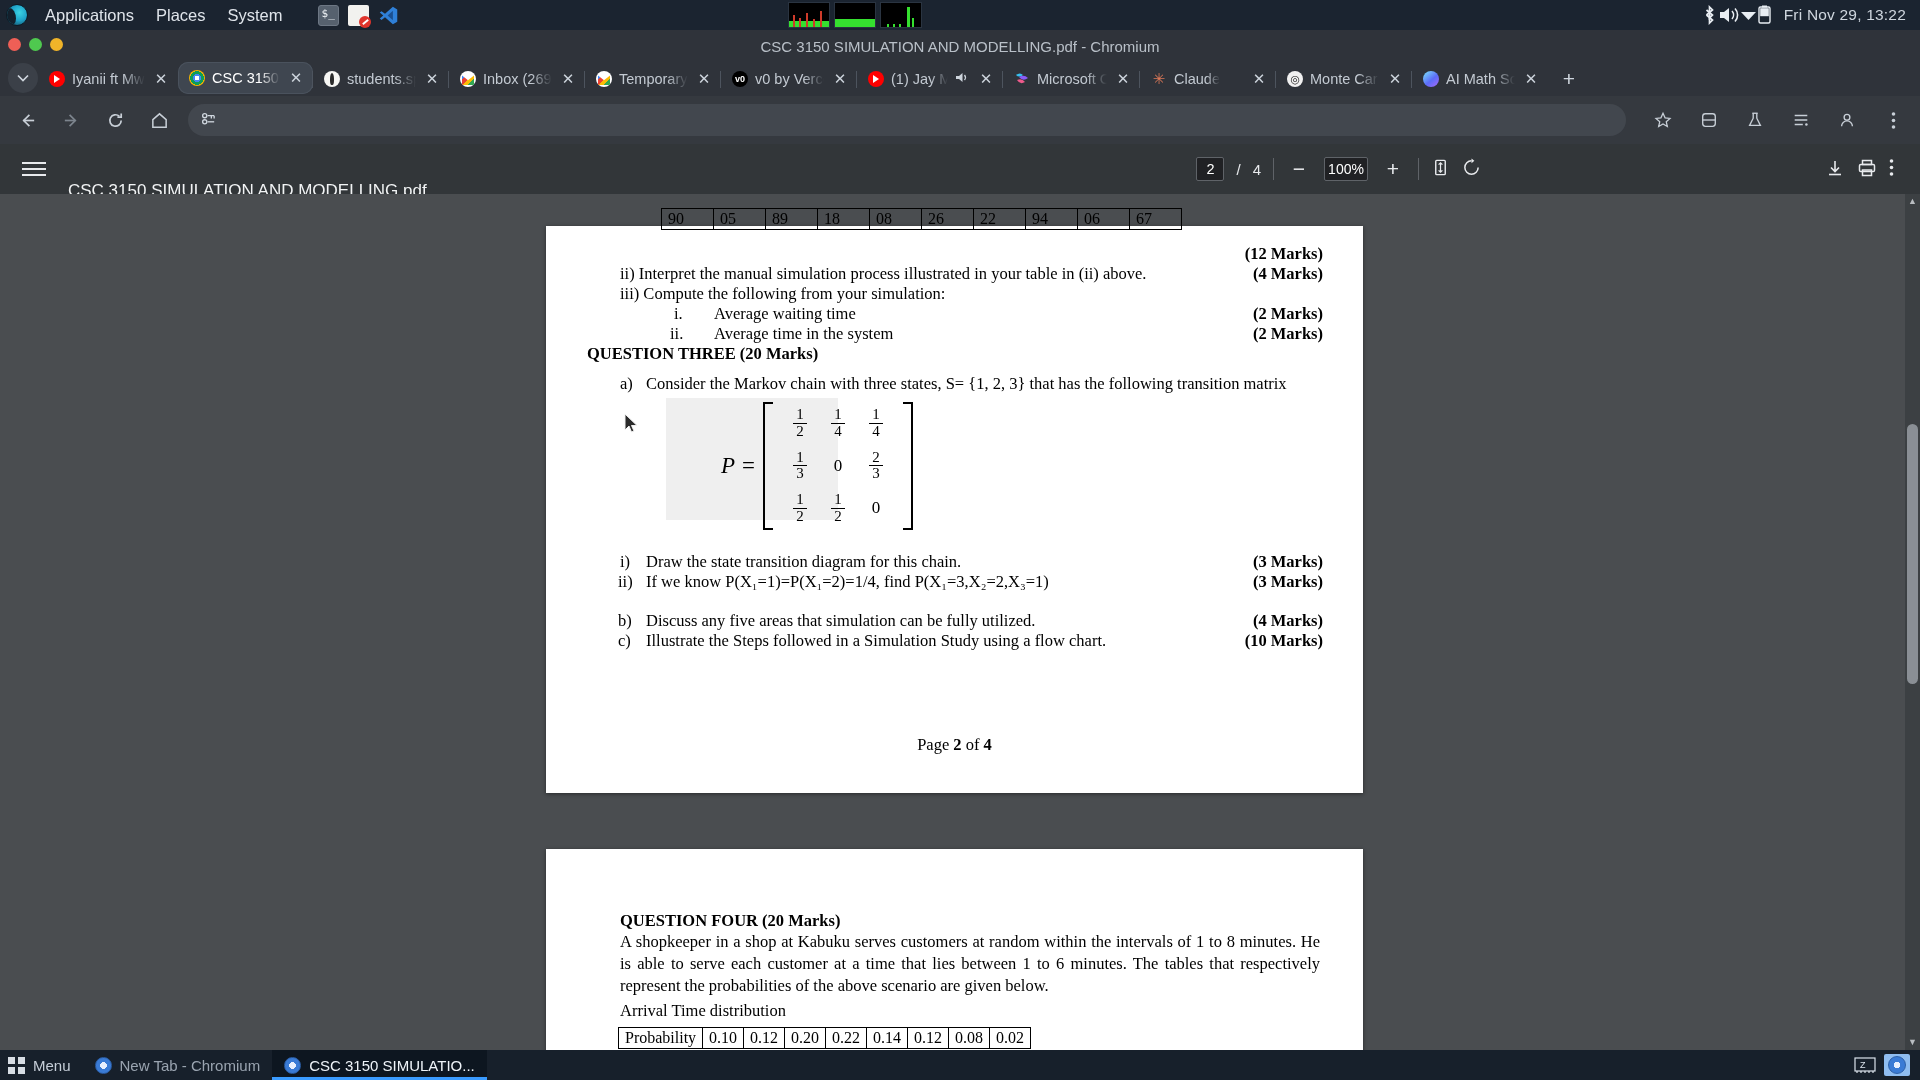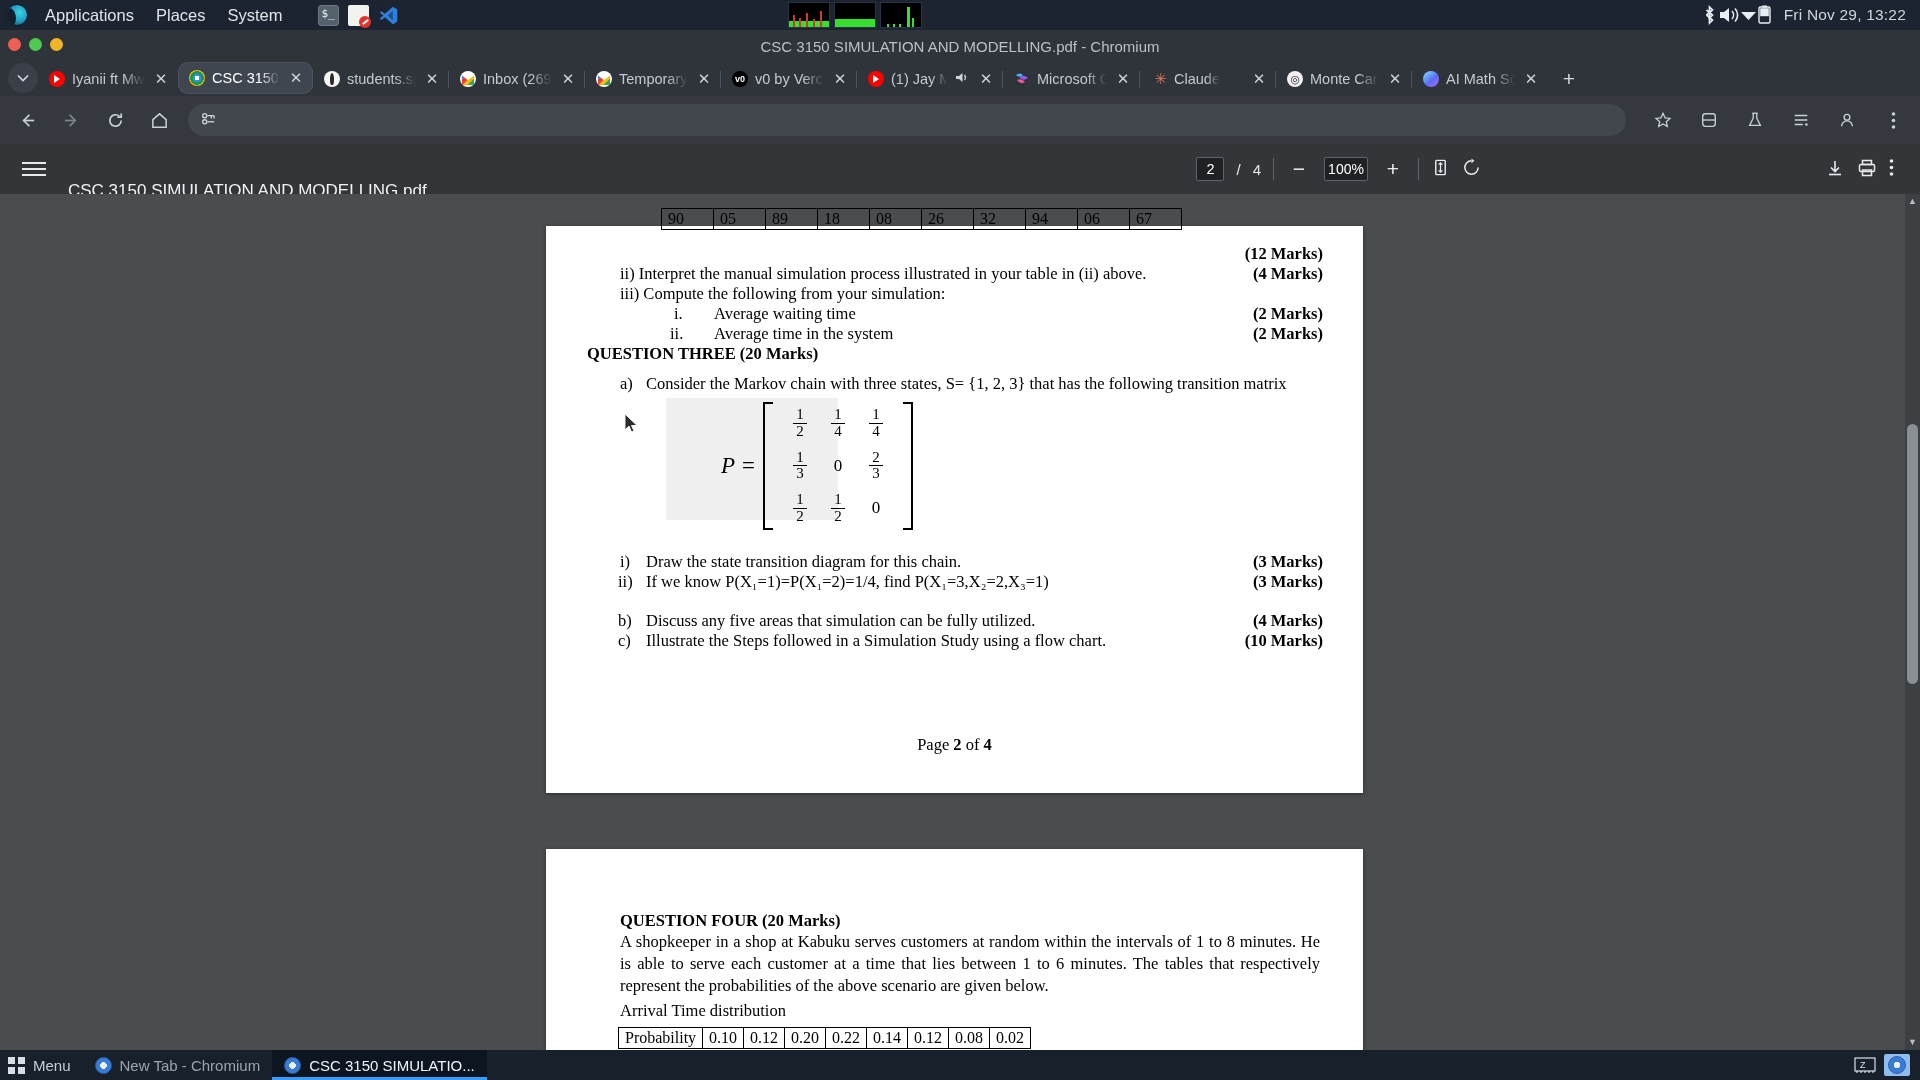--- a/index.html
+++ b/index.html
@@ -67,21 +67,21 @@
   .tab-listbtn { width:30px; height:30px; margin-left:8px; margin-bottom:3px; border-radius:50%;
                  background:#3b4048; display:flex;align-items:center;justify-content:center; }
   .tab {
     height: 34px; display:flex; align-items:center; gap:7px;
     padding: 0 8px 0 11px; color:#c3cad2; font-size:14.5px;
     position:relative; min-width:0; max-width:146px;
     border-radius: 9px 9px 0 0;
   }
   .tab.active { background:#3f4650; color:#ffffff; border-radius: 10px; height:32px; margin-bottom:2px;
                 box-shadow: 0 0 0 1px #4a525d inset;}
-  .tab .fav { width:16px; height:16px; flex:0 0 16px; border-radius:8px; position:relative;text-align:right; }
+  .tab .fav { width:16px; height:16px; flex:0 0 16px; border-radius:8px; position:relative; }
   .tab .lbl { white-space:nowrap; overflow:hidden; text-overflow:clip;
               -webkit-mask-image: linear-gradient(to right, #000 70%, transparent 100%);
               mask-image: linear-gradient(to right, #000 70%, transparent 100%); }
   .tab .cls { margin-left:auto; color:#cdd4dc; font-size:15px; width:18px; text-align:center; flex:0 0 18px;}
   .tab .sep { position:absolute; left:-1px; top:9px; height:17px; width:1px; background:#4d545e; }
   .tab .snd { width:15px; flex:0 0 15px; }
   .newtab { width:30px; height:30px; margin-left:6px; margin-bottom:2px; color:#cfd6de;
             font-size:21px; display:flex; align-items:center; justify-content:center; }
 
   
@@ -505,21 +505,21 @@
       <div style="position:absolute; left:115px; top:-18px;">
         <table class="t">
           <tbody>
               <tr>
             <td style="width:52px">90</td>
             <td style="width:52px">05</td>
             <td style="width:52px">89</td>
             <td style="width:52px">18</td>
             <td style="width:52px">08</td>
             <td style="width:52px">26</td>
-            <td style="width:52px">32</td>
+            <td style="width:52px">22</td>
             <td style="width:52px">94</td>
             <td style="width:52px">06</td>
             <td style="width:52px">67</td>
           </tr>
         </tbody>
           </table>
       </div>
 
       <div class="ln marks" style="top:18px">(12 Marks)</div>
 

